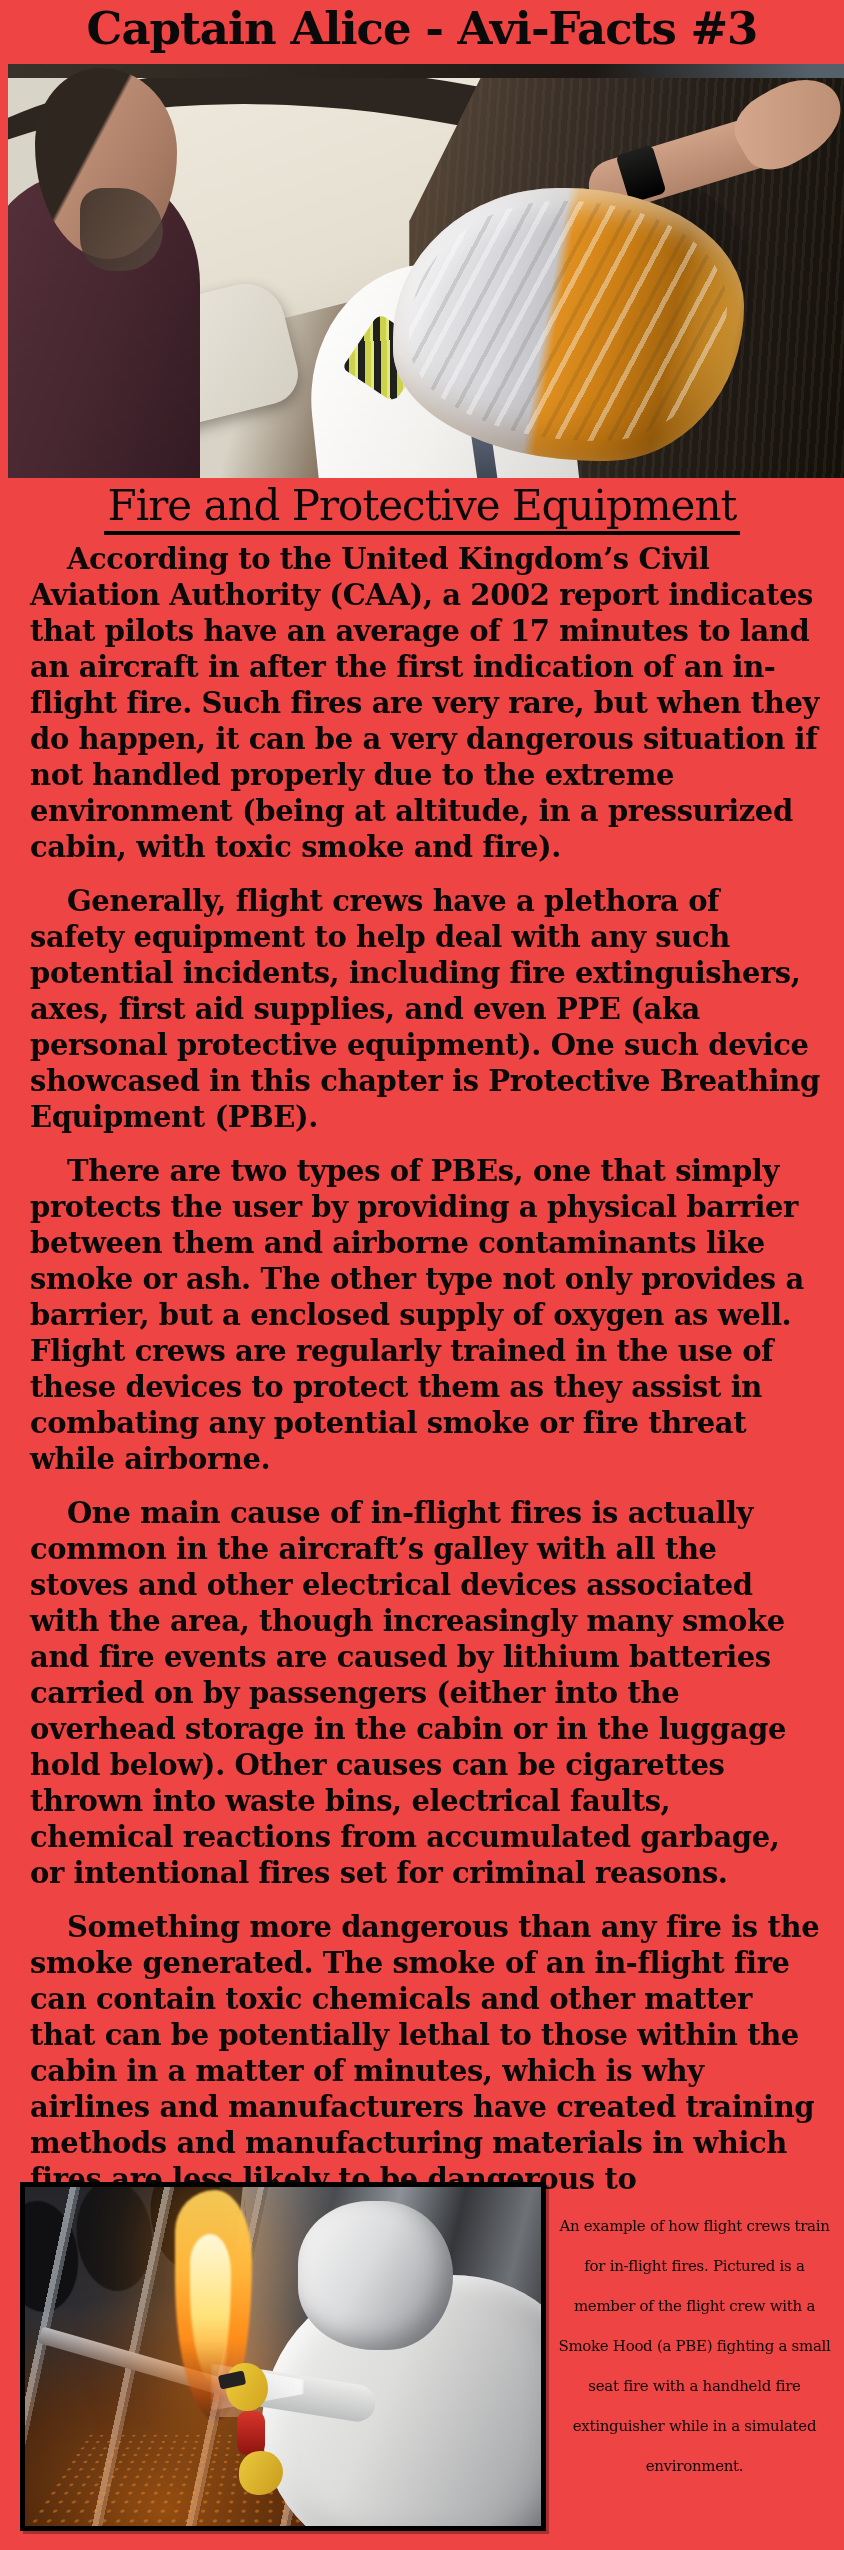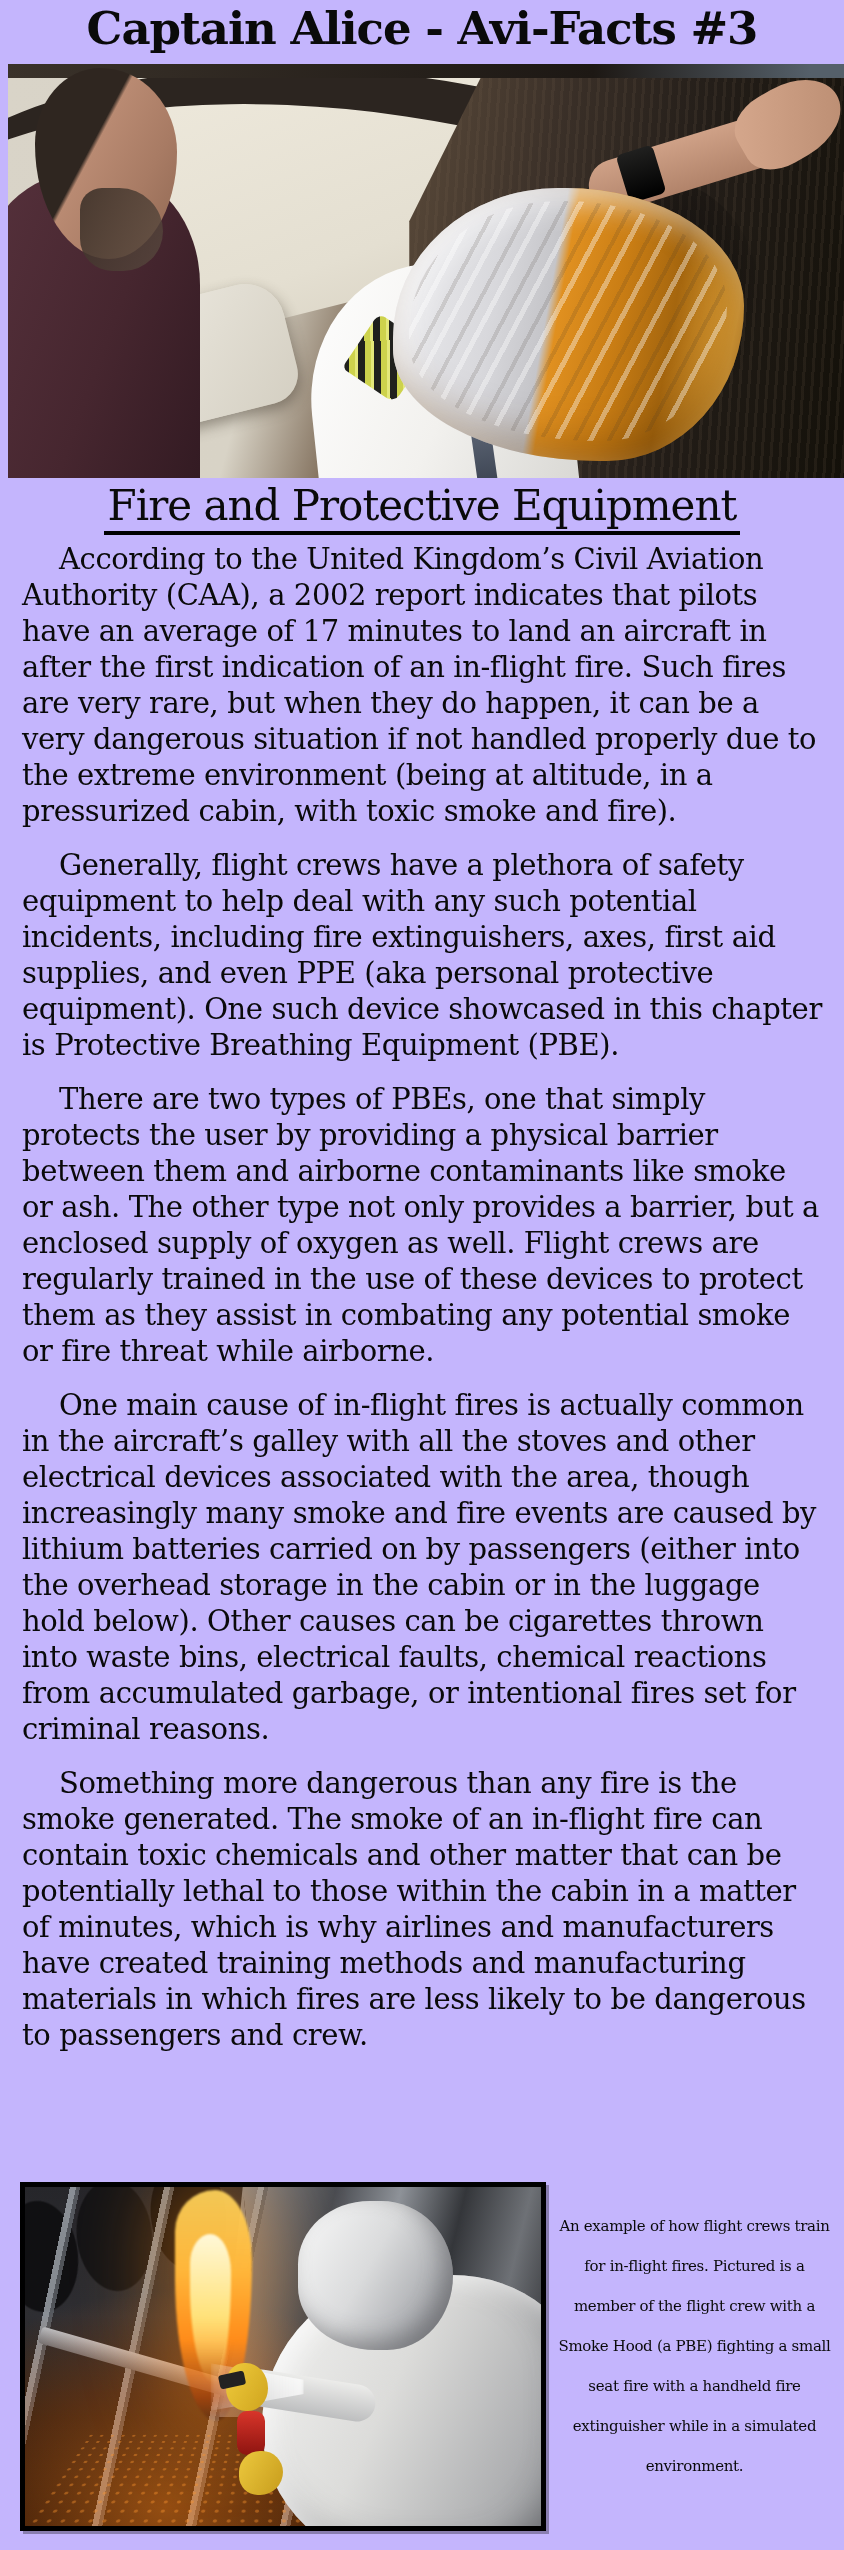--- a/index.html
+++ b/index.html
@@ -1,21 +1,21 @@
 <!DOCTYPE html>
 <html><head>
 <meta charset="utf-8">
 <style>
   * { margin:0; padding:0; box-sizing:border-box; }
   html,body { background:#fff; }
   .page {
     position:relative;
     width:844px; height:2550px;
     margin:0 auto;
-    background:#c4b5fd;
+    background:#ef4444;
     font-family:"DejaVu Serif", serif;
     color:#0a0a0a;
     overflow:hidden;
   }
 
   
   .title {
     position:absolute; top:2px; left:0; right:0;
     text-align:center;
     font-size:45px; font-weight:700;
@@ -135,21 +135,21 @@
     white-space:nowrap;
   }
 
   
   .body-text {
     position:absolute; left:22px; top:541px; width:800px;
     font-size:29px; line-height:36px;
     letter-spacing:-0.4px;
     text-align:left;
   }
-  .body-text p { margin:0 0 18px 0; text-indent:37px; }
+  .body-text p { margin:0 0 18px 8px; text-indent:37px;font-weight:bold; }
 
   
   .figure-photo {
     position:absolute; left:20px; top:2182px;
     width:526px; height:349px;
     border:5px solid #000;
     box-shadow:3px 3px 0 rgba(0,0,0,.3);
     background:linear-gradient(to bottom,#26262a 0%,#2e2e32 38%,#1d1813 68%,#120d08 100%);
     overflow:hidden;
   }

